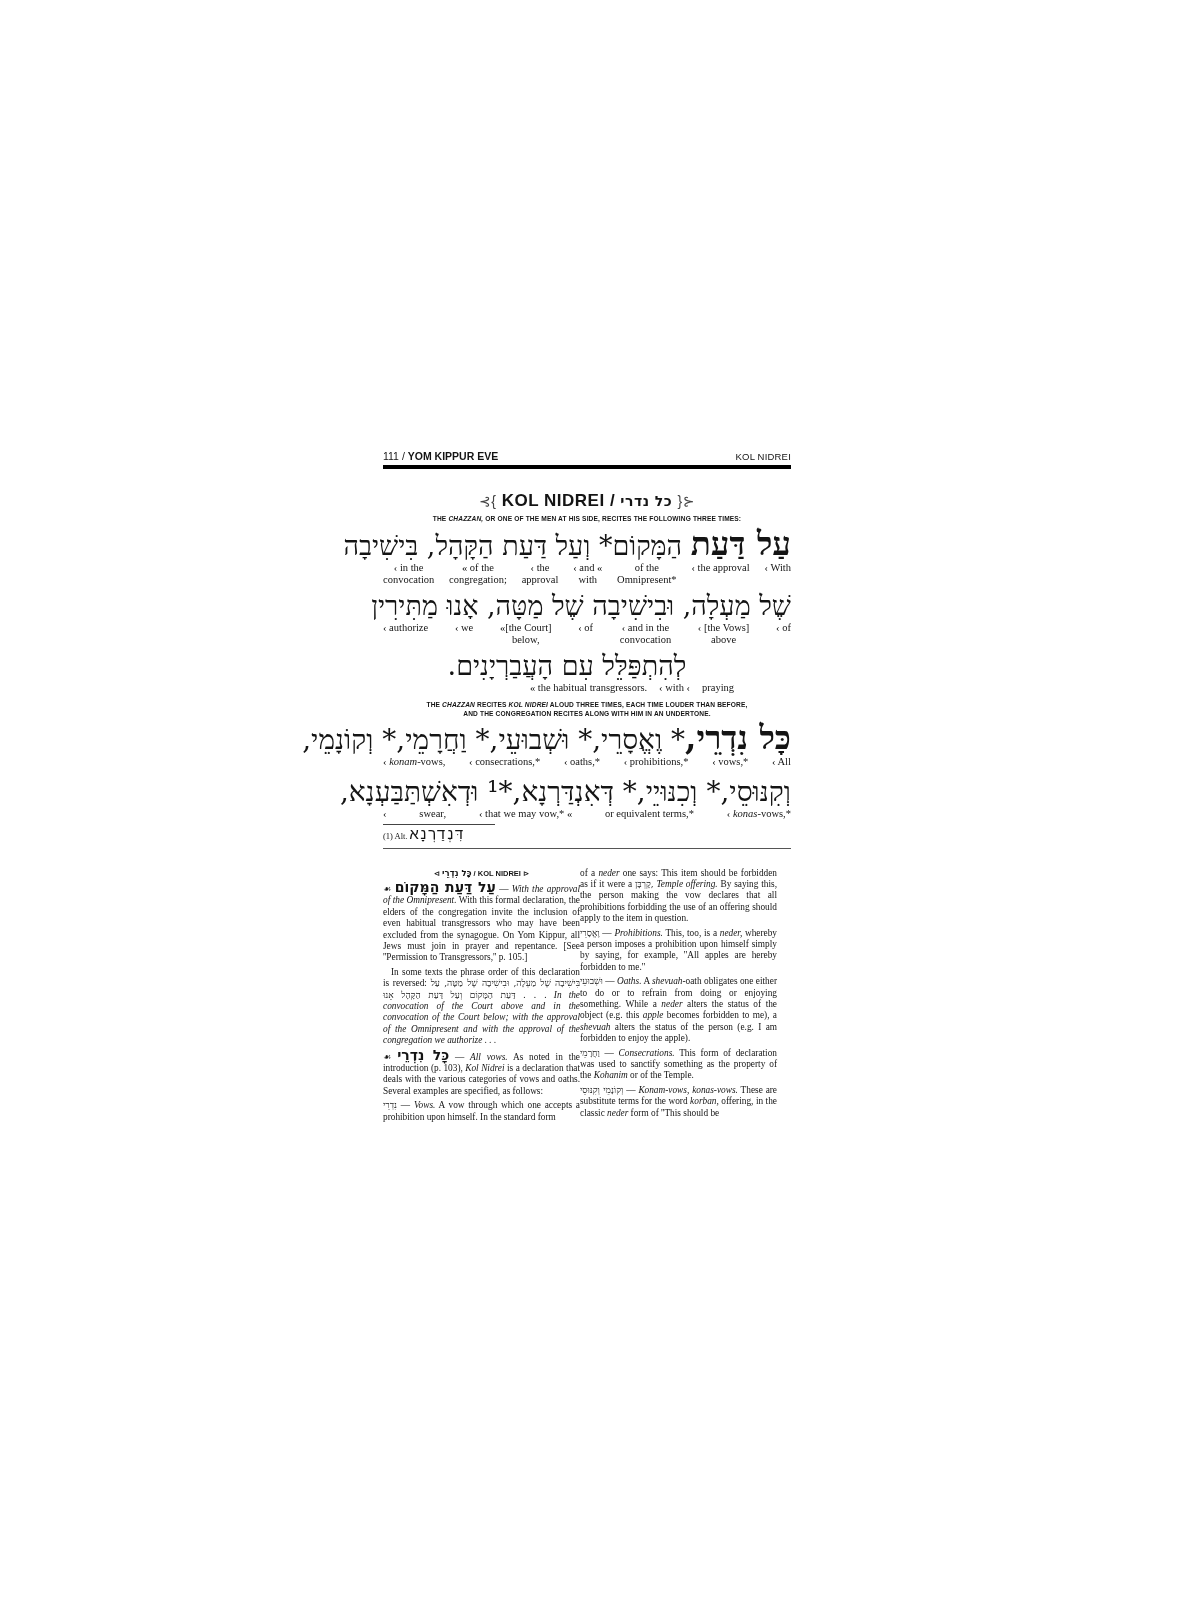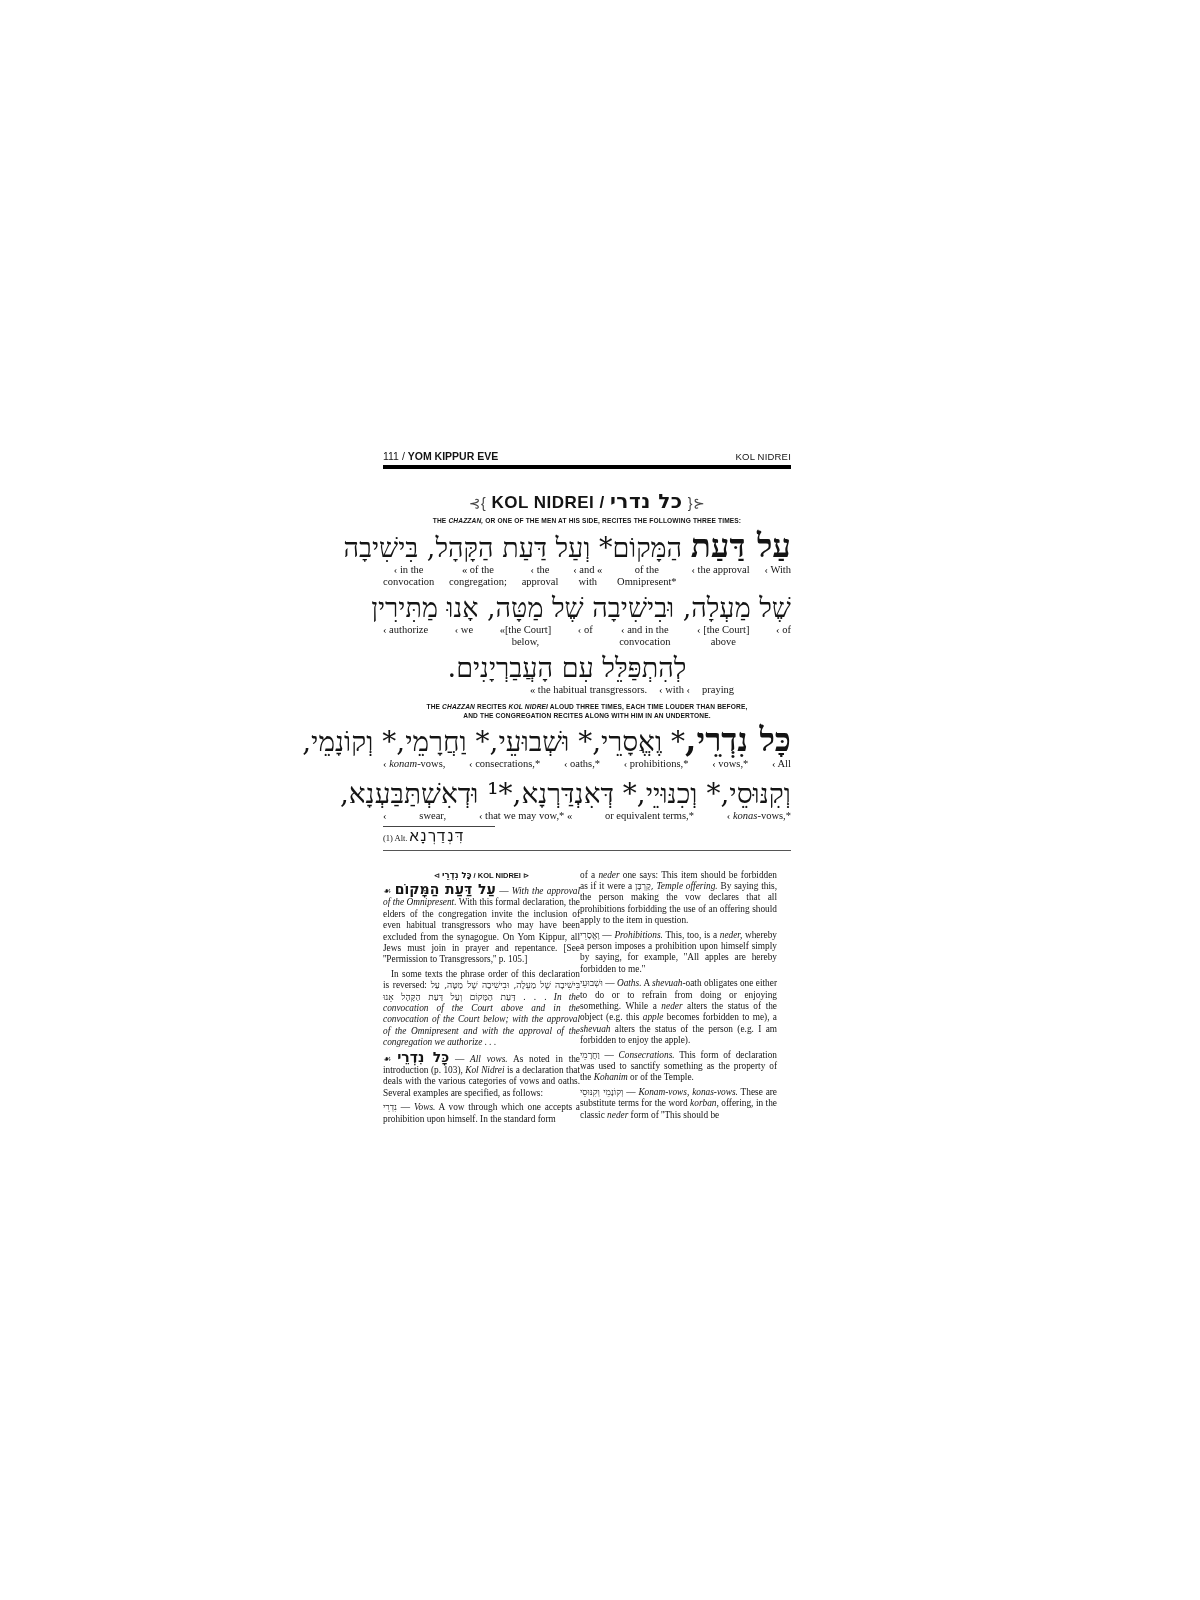--- a/index.html
+++ b/index.html
@@ -7,21 +7,21 @@
          font-family:"Liberation Serif","DejaVu Serif",serif; color:#141414; }
   .page { position:absolute; left:383px; top:446px; width:408px; }
   .running-head { display:flex; justify-content:space-between; align-items:flex-end;
                   border-bottom:4px solid #000000; padding-bottom:3px; height:16px; }
   .rh-left { font-family:"Liberation Sans","DejaVu Sans",sans-serif; font-size:10.5px; }
   .rh-left .bold { font-weight:bold; }
   .rh-right { font-family:"Liberation Sans","DejaVu Sans",sans-serif; font-size:9.5px; letter-spacing:0.2px; }
   .title { text-align:center; margin-top:22px; font-family:"Liberation Sans","DejaVu Sans",sans-serif;
            font-weight:bold; font-size:17px; letter-spacing:0.5px; line-height:20px; }
   .title .orn { font-weight:normal; color:#444; font-size:14px; }
-  .title .heb { font-family:"DejaVu Sans",sans-serif; font-size:20px; }
+  .title .heb { font-family:"DejaVu Sans",sans-serif; font-size:14px; }
   .instr { text-align:center; font-family:"Liberation Sans","DejaVu Sans",sans-serif; font-weight:bold;
            font-size:6.6px; letter-spacing:0.15px; line-height:9.5px; }
   .instr i { font-style:italic; }
   .heb-line { direction:rtl; text-align:right; font-family:"DejaVu Serif",serif;
               font-size:27px; line-height:32px; white-space:nowrap; }
   .heb-line.big { font-size:28px; }
   .heb-line .lg { font-weight:bold; font-size:33px; }
   .heb-line.center { text-align:center; padding-right:40px; }
   .gloss-row { display:flex; justify-content:space-between; font-size:10.5px; line-height:12px; }
   .gloss-row.center { justify-content:center; gap:12px; margin-left:90px; }
@@ -114,21 +114,21 @@
       </div>
     <div class="g">
         <div>‹  of</div>
         <div></div>
       </div>
     <div class="g">
         <div>‹  and in the</div>
         <div>convocation</div>
       </div>
     <div class="g">
-        <div>‹  [the Court]</div>
+        <div>‹  [the Vows]</div>
         <div>above</div>
       </div>
     <div class="g">
         <div>‹  of</div>
         <div></div>
       </div>
   </div>
 
   <div class="heb-line center" style="margin-top:4px;text-align:center;">לְהִתְפַּלֵּל עִם הָעֲבַרְיָנִים.</div>
   <div class="gloss-row center">

